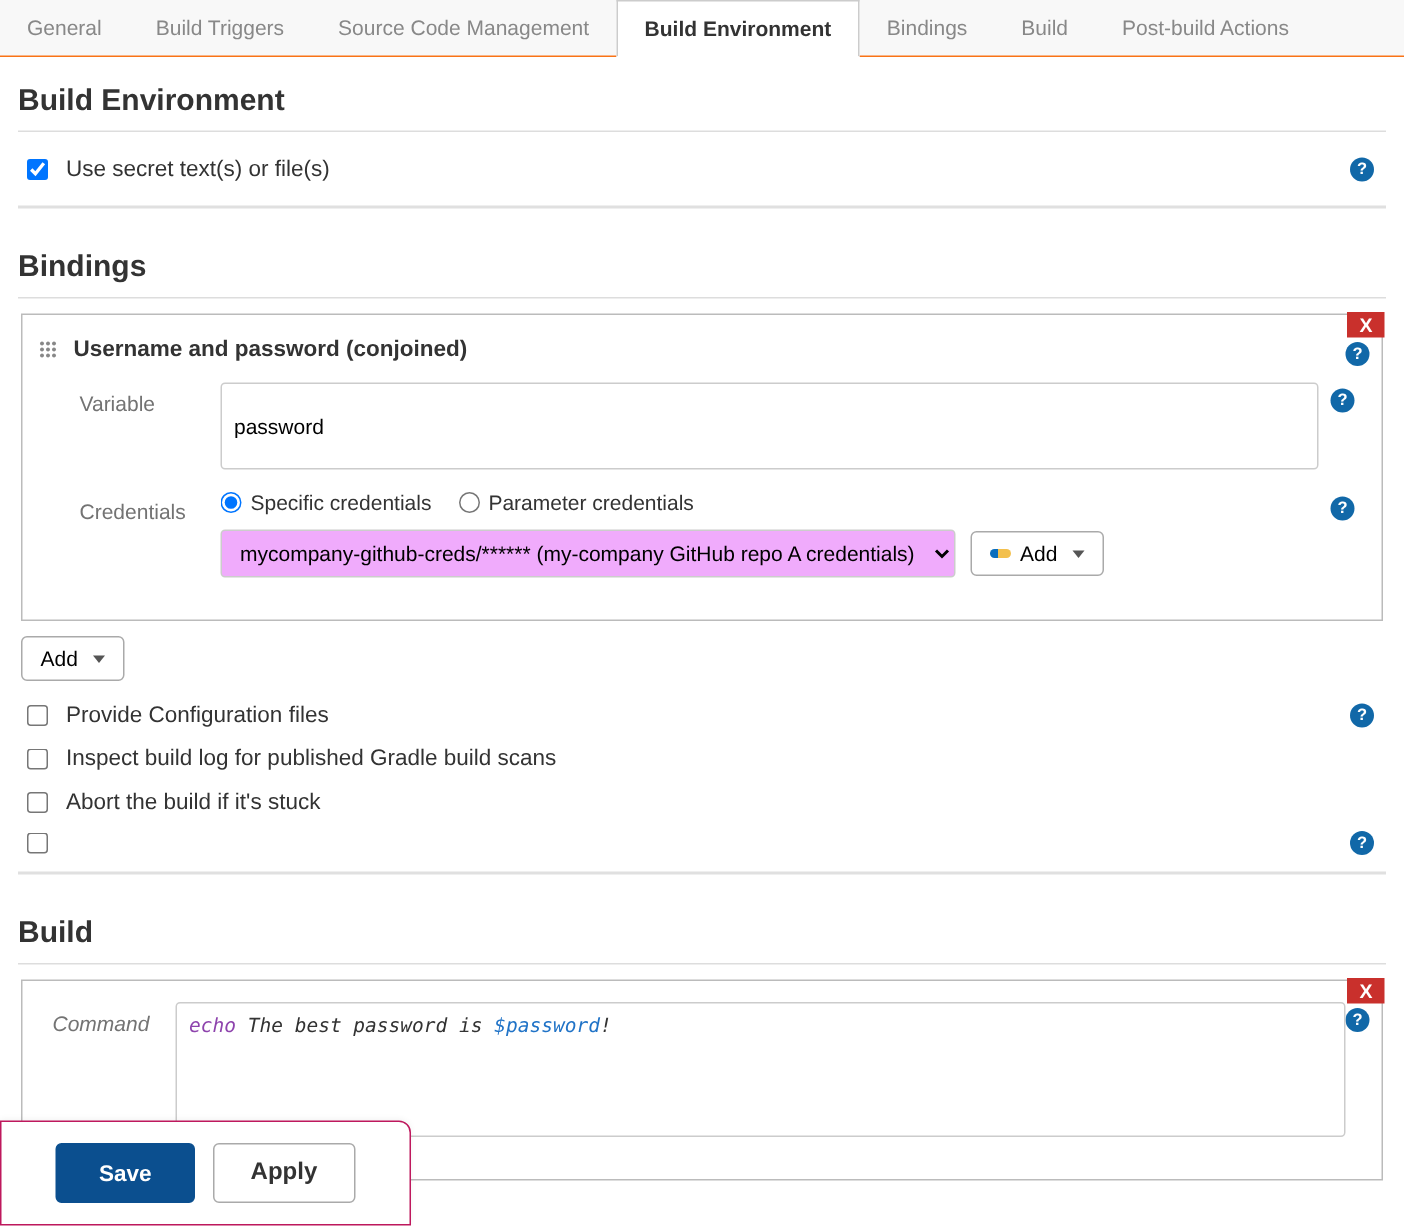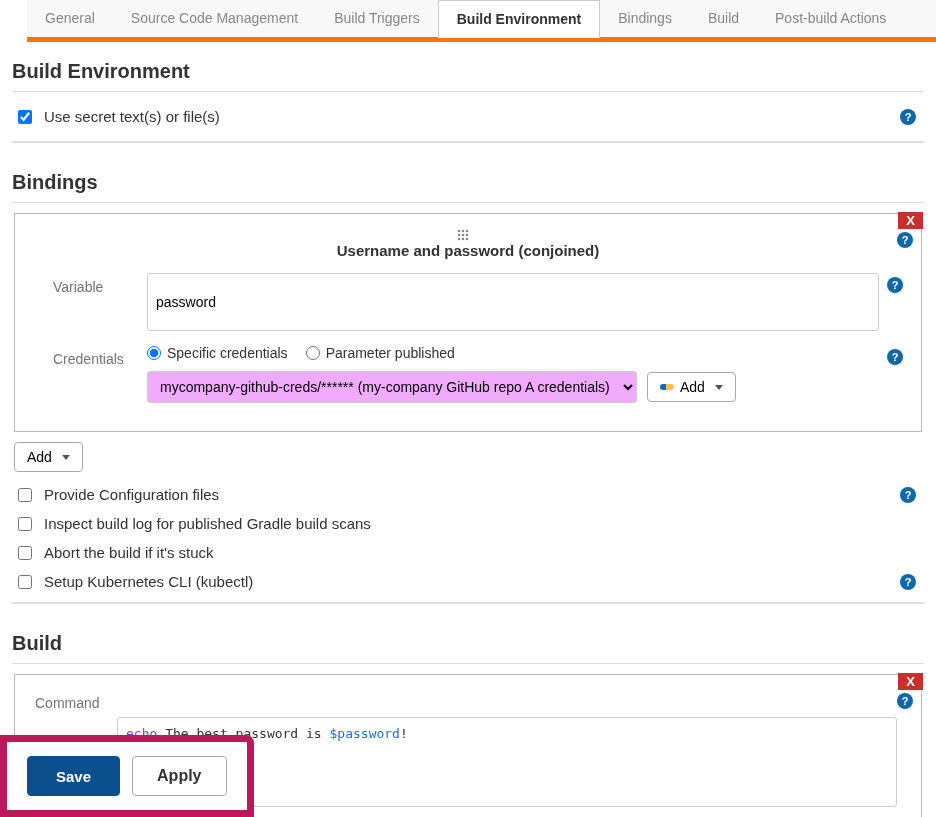--- a/index.html
+++ b/index.html
@@ -1,34 +1,34 @@
 <!DOCTYPE html>
 <html><head>
   <meta charset="utf-8">
   <style>
     * { box-sizing: border-box; margin: 0; padding: 0; }
     body { font-family: -apple-system, BlinkMacSystemFont, "Segoe UI", Helvetica, Arial, sans-serif; font-size: 14px; color: #333; background: #fff; width: 936px; }
     
-    .tabs { display: flex; border-bottom: 5px solid #f97316; background: #f8f8f8; margin-left: 27px; }
+    .tabs { display: flex; border-bottom: 1px solid #f97316; background: #f8f8f8; }
     .tab { padding: 10px 18px; color: #888; cursor: pointer; font-size: 14px; border-right: none; }
     .tab.active { background: #fff; border: 1px solid #ccc; border-bottom: 1px solid #fff; color: #333; font-weight: bold; margin-bottom: -1px; }
     
     .content { padding: 10px 12px 100px 12px; }
     
     .section-title { font-size: 20px; font-weight: bold; color: #333; padding: 8px 0; border-bottom: 1px solid #ddd; margin-bottom: 10px; }
     .section-border-bottom { border-bottom: 2px solid #e0e0e0; padding-bottom: 10px; margin-bottom: 20px; }
     
     .checkbox-row { display: flex; align-items: center; padding: 6px 0 6px 6px; position: relative; }
     .checkbox-row input[type="checkbox"] { margin-right: 12px; width: 14px; height: 14px; }
     .checkbox-row label { font-size: 15px; color: #333; }
     
     .help-icon { position: absolute; right: 8px; width: 16px; height: 16px; border-radius: 50%; background: #1168a8; color: #fff; font-size: 11px; font-weight: bold; display: flex; align-items: center; justify-content: center; cursor: pointer; }
     
     .binding-block { border: 1px solid #bbb; background: #fff; padding: 14px 10px 14px 10px; margin: 4px 2px 10px 2px; position: relative; }
-    .block-header { display: flex; align-items: center; margin-bottom: 14px; flex-direction: column; }
+    .block-header { display: flex; align-items: center; margin-bottom: 14px; }
     .drag-handle { margin-right: 10px; cursor: move; }
     .block-title { font-weight: bold; font-size: 15px; }
     .close-x { position: absolute; top: -2px; right: -2px; background: #c9302c; color: #fff; padding: 1px 8px; font-weight: bold; font-size: 13px; cursor: pointer; }
     
     .form-row { display: flex; align-items: flex-start; margin-bottom: 14px; position: relative; padding-left: 28px; }
     .form-label { width: 94px; flex-shrink: 0; font-size: 14px; color: #737373; padding-top: 6px; }
     .form-content { flex: 1; margin-right: 32px; }
     .text-input { width: 100%; padding: 20px 8px; border: 1px solid #ccc; border-radius: 3px; font-size: 14px; }
     
     .radio-row { display: flex; align-items: flex-end; gap: 18px; margin-bottom: 10px; }
@@ -38,37 +38,37 @@
     .select-row { display: flex; align-items: center; gap: 10px; }
     select { padding: 6px 8px; border: 1px solid #ccc; border-radius: 3px; font-size: 14px; background: #f0abfc; }
     
     .btn { padding: 6px 12px; border: 1px solid #aaa; border-radius: 4px; background: #fff; font-size: 14px; cursor: pointer; display: inline-flex; align-items: center; gap: 6px; }
     .key-icon { display: inline-block; width: 14px; height: 6px; border-radius: 3px; background: linear-gradient(to right, #0a6ebd 40%, #f3c04d 40%); position: relative; }
     
     .caret { display: inline-block; width: 0; height: 0; border-left: 4px solid transparent; border-right: 4px solid transparent; border-top: 5px solid #555; margin-left: 4px; }
     
     .add-btn-row { margin-top: 2px; margin-left: 2px; }
     
-    .command-textarea { width: 100%; min-height: 90px; padding: 8px; border: 1px solid #ccc; border-radius: 3px; font-family: Menlo, Monaco, Consolas, monospace; font-size: 13px; resize: vertical; margin-top: 28px; }
+    .command-textarea { width: 100%; min-height: 90px; padding: 8px; border: 1px solid #ccc; border-radius: 3px; font-family: Menlo, Monaco, Consolas, monospace; font-size: 13px; resize: vertical; }
     .code-kw { color: #8e44ad; }
     .code-var { color: #2073c7; }
     
-    .footer-bar { position: fixed; bottom: 0; left: 0; padding: 14px 20px; background: #fff; border: 7px solid #be185d; border-top-right-radius: 8px; display: flex; gap: 12px; box-shadow: 0 -1px 4px rgba(0,0,0,0.05); }
+    .footer-bar { position: fixed; bottom: 0; left: 0; padding: 14px 36px; background: #fff; border: 1px solid #be185d; border-top-right-radius: 8px; display: flex; gap: 12px; box-shadow: 0 -1px 4px rgba(0,0,0,0.05); }
     .btn-primary { background: #0b4f8f; color: #fff; border: 1px solid #0b4f8f; padding: 10px 28px; font-size: 15px; font-weight: bold; border-radius: 4px; cursor: pointer; }
     .btn-secondary { background: #fff; color: #333; border: 1px solid #aaa; padding: 10px 24px; font-size: 16px; font-weight: bold; border-radius: 4px; cursor: pointer; }
     
     .drag-handle svg { display: block; }
   </style>
 </head>
 <body>
 
 <div class="tabs">
   <div class="tab">General</div>
+  <div class="tab">Build Triggers</div>
   <div class="tab">Source Code Management</div>
-  <div class="tab">Build Triggers</div>
   <div class="tab active">Build Environment</div>
   <div class="tab">Bindings</div>
   <div class="tab">Build</div>
   <div class="tab">Post-build Actions</div>
 </div>
 
 <div class="content">
 
   <div class="section-title">Build Environment</div>
 
@@ -116,21 +116,21 @@
     <div class="form-row">
       <div class="form-label">Credentials</div>
       <div class="form-content">
         <div class="radio-row">
           <label class="radio-item">
             <input type="radio" name="credmode" checked="" style="">
             <span>Specific credentials</span>
           </label>
           <label class="radio-item">
             <input type="radio" name="credmode" style="">
-            <span>Parameter published</span>
+            <span>Parameter credentials</span>
           </label>
         </div>
         <div class="select-row">
           <select>
             <option>mycompany-github-creds/****** (my-company GitHub repo A credentials)</option>
           </select>
           <button class="btn">
             <span class="key-icon"></span>
             <span>Add</span>
             <span class="caret"></span>
@@ -158,32 +158,31 @@
   <div class="checkbox-row">
     <input type="checkbox" style="">
     <label>Inspect build log for published Gradle build scans</label>
   </div>
   <div class="checkbox-row">
     <input type="checkbox" style="">
     <label>Abort the build if it's stuck</label>
   </div>
   <div class="checkbox-row section-border-bottom" style="padding-bottom:12px;">
     <input type="checkbox" style="">
-    <label>Setup Kubernetes CLI (kubectl)</label>
     <span class="help-icon">?</span>
   </div>
 
   <div class="section-title">Build</div>
 
   <div class="binding-block">
     <span class="close-x">X</span>
     <span class="help-icon" style="top:18px;">?</span>
 
 
-    <div class="form-row" style="padding-left:10px;">
+    <div class="form-row" style="padding-left:10px;font-style:italic;">
       <div class="form-label" style="width:82px;">Command</div>
       <div class="form-content" style="margin-right:14px;">
         <div class="command-textarea" contenteditable="true" style=""><span class="code-kw">echo</span><span> The best password is </span><span class="code-var">$password</span><span>!</span></div>
       </div>
     </div>
   </div>
 
 </div>
 
 <div class="footer-bar">

